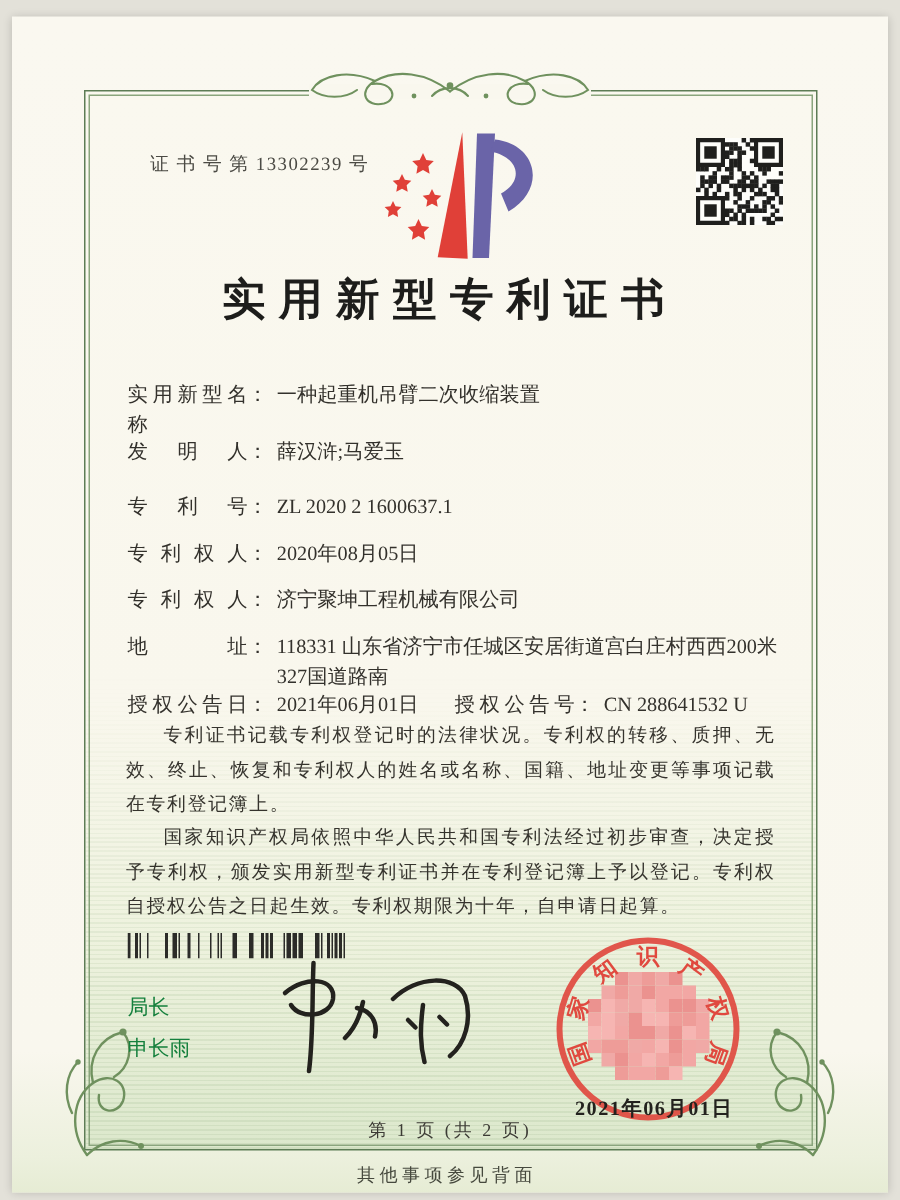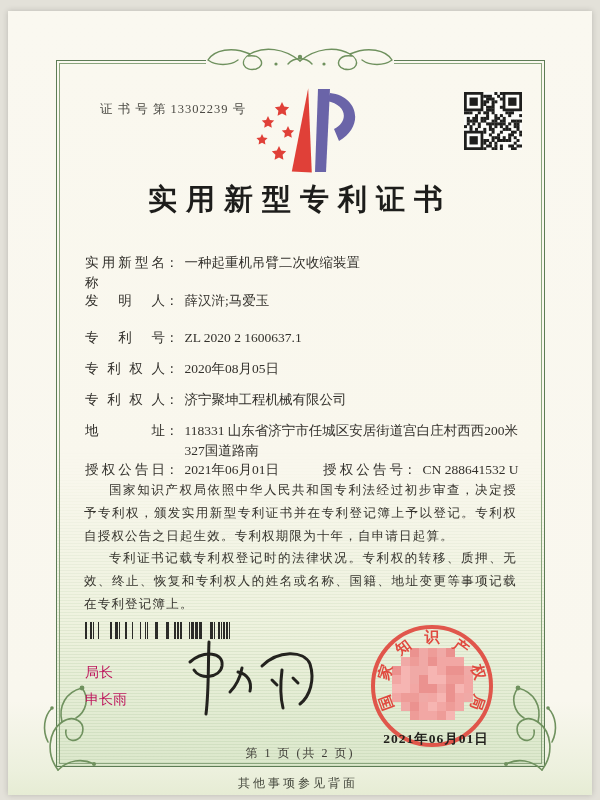--- a/index.html
+++ b/index.html
@@ -15,25 +15,25 @@
     -webkit-mask-image:linear-gradient(180deg,transparent 55%,#000 85%);
     mask-image:linear-gradient(180deg,transparent 55%,#000 85%);}
   .abs{position:absolute;}
   #cert-no{left:100px;top:101px;font-size:12.5px;letter-spacing:1px;color:#4b4a44;}
   #title{left:0;top:180px;width:600px;text-align:center;font-size:29px;font-weight:600;
     letter-spacing:9px;color:#1d1d1b;}
   .field-row{left:85px;width:440px;font-size:13.5px;color:#33312c;line-height:1.5;}
   .flabel{display:inline-block;width:80px;text-align:justify;text-align-last:justify;vertical-align:top;}
   .fcolon{display:inline-block;vertical-align:top;margin-right:6px;}
   .fvalue{display:inline-block;vertical-align:top;max-width:340px;}
-  .flabel2{display:inline-block;width:80px;text-align:justify;text-align-last:justify;vertical-align:top;margin-left:44px;}
+  .flabel2{display:inline-block;width:80px;text-align:justify;text-align-last:justify;vertical-align:top;margin-left:24px;}
   #paras{left:84px;top:479px;width:433px;font-size:12.5px;line-height:1.82;color:#35332d;
     text-align:justify;letter-spacing:1.2px;}
   #paras p{margin:0;text-indent:2em;}
-  #officer{left:85px;top:660px;font-size:14px;color:#be185d;line-height:1.9;}
+  #officer{left:85px;top:660px;font-size:14px;color:#15803d;line-height:1.9;}
   #page-info{left:0;top:745px;width:600px;text-align:center;font-size:12px;color:#3c3b35;letter-spacing:2px;}
   #back-note{left:0;top:775px;width:596px;text-align:center;font-size:12px;color:#46493e;letter-spacing:3px;}
   #seal-date{left:366px;top:730px;width:140px;text-align:center;font-size:13.5px;font-weight:600;
     color:#23221e;letter-spacing:1px;z-index:6;}
   svg{display:block;}
 </style>
 </head>
 <body>
 
 <div id="page">
@@ -265,22 +265,22 @@
     <span class="flabel">专利权人</span><span class="fcolon">：</span><span class="fvalue">济宁聚坤工程机械有限公司</span>
   </div>
   <div class="abs field-row" style="top:421px;z-index:4">
     <span class="flabel">地址</span><span class="fcolon">：</span><span class="fvalue"><span>118331 山东省济宁市任城区安居街道宫白庄村西西200米</span><br><span>327国道路南</span></span>
   </div>
   <div class="abs field-row" style="top:460px;z-index:4">
     <span class="flabel">授权公告日</span><span class="fcolon">：</span><span class="fvalue">2021年06月01日</span><span class="flabel2">授权公告号</span><span class="fcolon">：</span><span class="fvalue">CN 288641532 U</span>
   </div>
 
   <div class="abs" id="paras" style="z-index:4">
+    <p>专利证书记载专利权登记时的法律状况。专利权的转移、质押、无效、终止、恢复和专利权人的姓名或名称、国籍、地址变更等事项记载在专利登记簿上。</p>
     <p>国家知识产权局依照中华人民共和国专利法经过初步审查，决定授予专利权，颁发实用新型专利证书并在专利登记簿上予以登记。专利权自授权公告之日起生效。专利权期限为十年，自申请日起算。</p>
-    <p>专利证书记载专利权登记时的法律状况。专利权的转移、质押、无效、终止、恢复和专利权人的姓名或名称、国籍、地址变更等事项记载在专利登记簿上。</p>
   </div>
 
   <svg class="abs" style="left:85px;top:622px;z-index:4" width="150" height="17" viewBox="0 0 150 17">
     <g id="barcode-bars" fill="#2b2b28">
         <rect x="0" y="0" width="2" height="17"></rect>
         <rect x="5" y="0" width="2" height="17"></rect>
         <rect x="8" y="0" width="1" height="17"></rect>
         <rect x="13" y="0" width="1" height="17"></rect>
         <rect x="25" y="0" width="2" height="17"></rect>
         <rect x="30" y="0" width="3" height="17"></rect>

